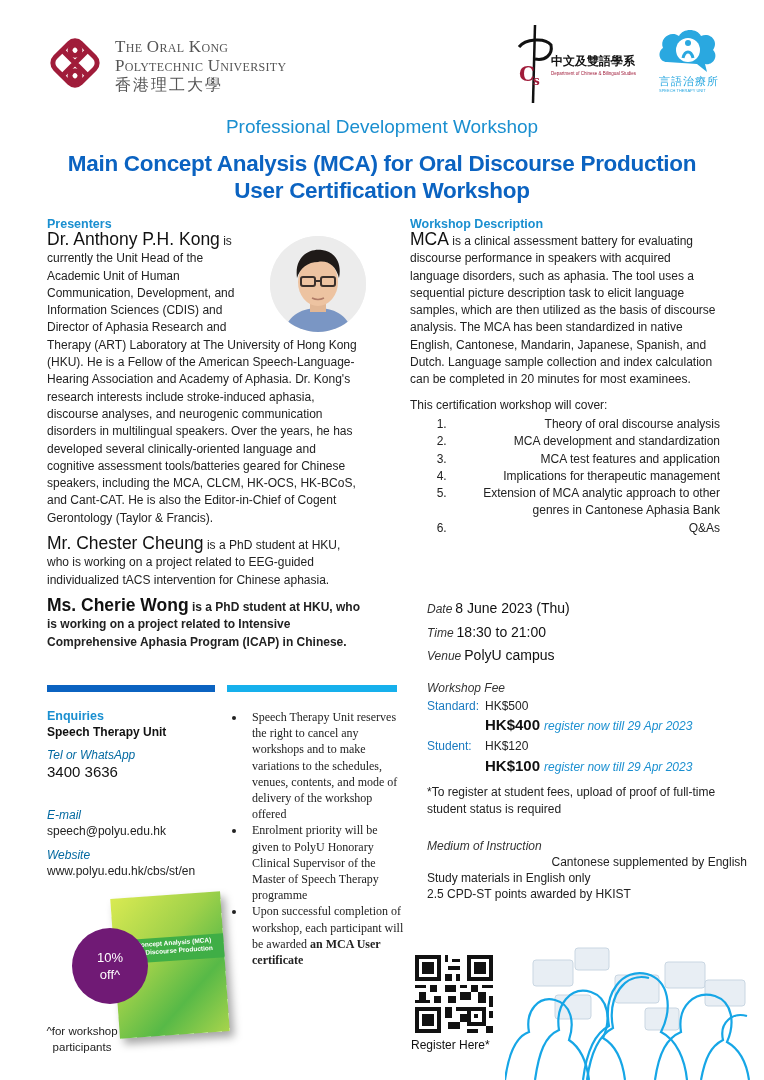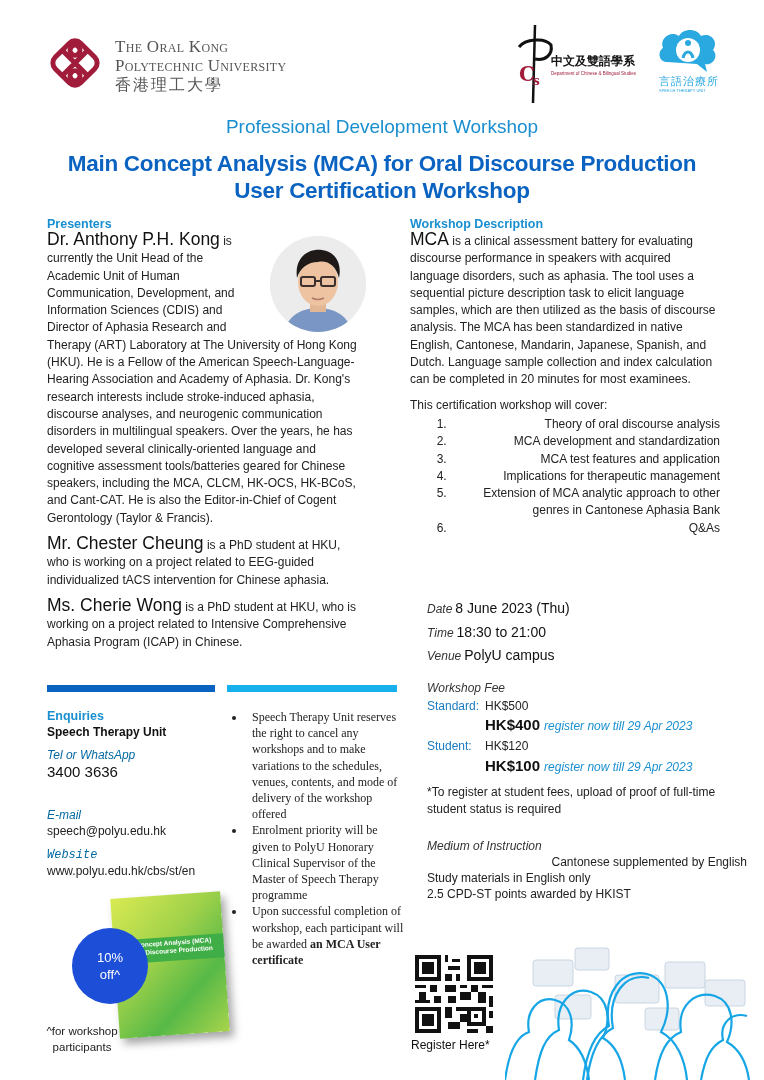--- a/index.html
+++ b/index.html
@@ -43,21 +43,21 @@
   .enq .it{font-style:italic;font-size:12px;color:#0369a1;}
   .enq .val{font-size:12px;color:#222;}
 
   .notes{left:228px;top:709px;width:178px;}
   .notes ul{margin:0;padding-left:18px;list-style:disc;font-family:Liberation Serif, serif;}
   .notes li{font-size:12px;line-height:16.2px;padding-left:6px;}
 
   .book{left:115px;top:895px;width:110px;height:140px;transform:rotate(-4deg);background:linear-gradient(135deg,#d9ea52 0%,#9fd14a 40%,#57b947 70%,#a8d44c 100%);box-shadow:4px 6px 8px rgba(0,0,0,0.35);}
   .book-band{position:absolute;left:0;top:42px;width:100%;height:24px;background:#3fae46;}
   .book-title{position:absolute;left:6px;top:44px;font-size:6.5px;color:#fff;font-weight:bold;line-height:8px;}
-  .badge{left:72px;top:928px;width:76px;height:76px;border-radius:50%;background:#1d4ed8;color:#fff;text-align:center;font-size:13px;line-height:17px;display:flex;flex-direction:column;justify-content:center;}
+  .badge{left:72px;top:928px;width:76px;height:76px;border-radius:50%;background:#701a75;color:#fff;text-align:center;font-size:13px;line-height:17px;display:flex;flex-direction:column;justify-content:center;}
   .badge-note{left:42px;top:1023px;width:80px;text-align:center;font-size:11.5px;line-height:16px;color:#222;}
 
   .fee{left:427px;top:680px;width:320px;}
   .fee .it{font-style:italic;font-size:12px;color:#333;}
   .fee .lab{color:#1a7ac0;font-size:12px;display:inline-block;width:58px;}
   .fee .std{font-size:12px;}
   .fee .big{font-size:15px;font-weight:bold;color:#111;margin-left:58px;}
   .fee .reg{font-size:12px;font-style:italic;color:#1a8fd0;margin-left:4px;}
   .fee .line{line-height:16.5px;}
   .fee .bigline{line-height:21px;}
@@ -129,21 +129,21 @@
 
 <div class="abs presenters">
   <div class="sec-head">Presenters</div>
   <div class="body-text">
     <div style="float:right;width:112px;height:102px;shape-outside:circle(50%);"></div>
     <span class="name-big">Dr. Anthony P.H. Kong</span><span> is currently the Unit Head of the Academic Unit of Human Communication, Development, and Information Sciences (CDIS) and Director of Aphasia Research and Therapy (ART) Laboratory at The University of Hong Kong (HKU). He is a Fellow of the American Speech-Language-Hearing Association and Academy of Aphasia. Dr. Kong's research interests include stroke-induced aphasia, discourse analyses, and neurogenic communication disorders in multilingual speakers. Over the years, he has developed several clinically-oriented language and cognitive assessment tools/batteries geared for Chinese speakers, including the MCA, CLCM, HK-OCS, HK-BCoS, and Cant-CAT. He is also the Editor-in-Chief of Cogent Gerontology (Taylor &amp; Francis).</span>
   </div>
   <div class="body-text" style="margin-top:8px;">
     <span class="name-big">Mr. Chester Cheung</span><span> is a PhD student at HKU, who is working on a project related to EEG-guided individualized tACS intervention for Chinese aphasia.</span>
   </div>
-  <div class="body-text" style="margin-top:8px;">
+  <div class="body-text" style="margin-top:8px;font-weight:bold;">
     <span class="name-big">Ms. Cherie Wong</span><span> is a PhD student at HKU, who is working on a project related to Intensive Comprehensive Aphasia Program (ICAP) in Chinese.</span>
   </div>
 </div>
 
 <div class="abs desc">
   <div class="sec-head">Workshop Description</div>
   <div class="body-text">
     <span class="name-big">MCA</span><span> is a clinical assessment battery for evaluating discourse performance in speakers with acquired language disorders, such as aphasia. The tool uses a sequential picture description task to elicit language samples, which are then utilized as the basis of discourse analysis. The MCA has been standardized in native English, Cantonese, Mandarin, Japanese, Spanish, and Dutch. Language sample collection and index calculation can be completed in 20 minutes for most examinees.</span>
   </div>
   <div class="body-text" style="margin-top:8px;">This certification workshop will cover:</div>
@@ -166,21 +166,21 @@
 <div class="abs bar1"></div>
 <div class="abs bar2"></div>
 
 <div class="abs enq">
   <div class="sec-head">Enquiries</div>
   <div style="font-size:12px;font-weight:bold;color:#111;margin-top:2px;">Speech Therapy Unit</div>
   <div class="it" style="margin-top:9px;">Tel or WhatsApp</div>
   <div style="font-size:15px;color:#111;margin-top:1px;">3400 3636</div>
   <div class="it" style="margin-top:28px;">E-mail</div>
   <div class="val" style="margin-top:2px;">speech@polyu.edu.hk</div>
-  <div class="it" style="margin-top:10px;font-family:Liberation Mono, monospace;">Website</div>
+  <div class="it" style="margin-top:10px;">Website</div>
   <div class="val" style="margin-top:2px;">www.polyu.edu.hk/cbs/st/en</div>
 </div>
 
 <div class="abs notes">
   <ul>
     <li>Speech Therapy Unit reserves the right to cancel any workshops and to make variations to the schedules, venues, contents, and mode of delivery of the workshop offered</li>
     <li>Enrolment priority will be given to PolyU Honorary Clinical Supervisor of the Master of Speech Therapy programme</li>
     <li><span>Upon successful completion of workshop, each participant will be awarded </span><b>an MCA User certificate</b></li>
   </ul>
 </div>

